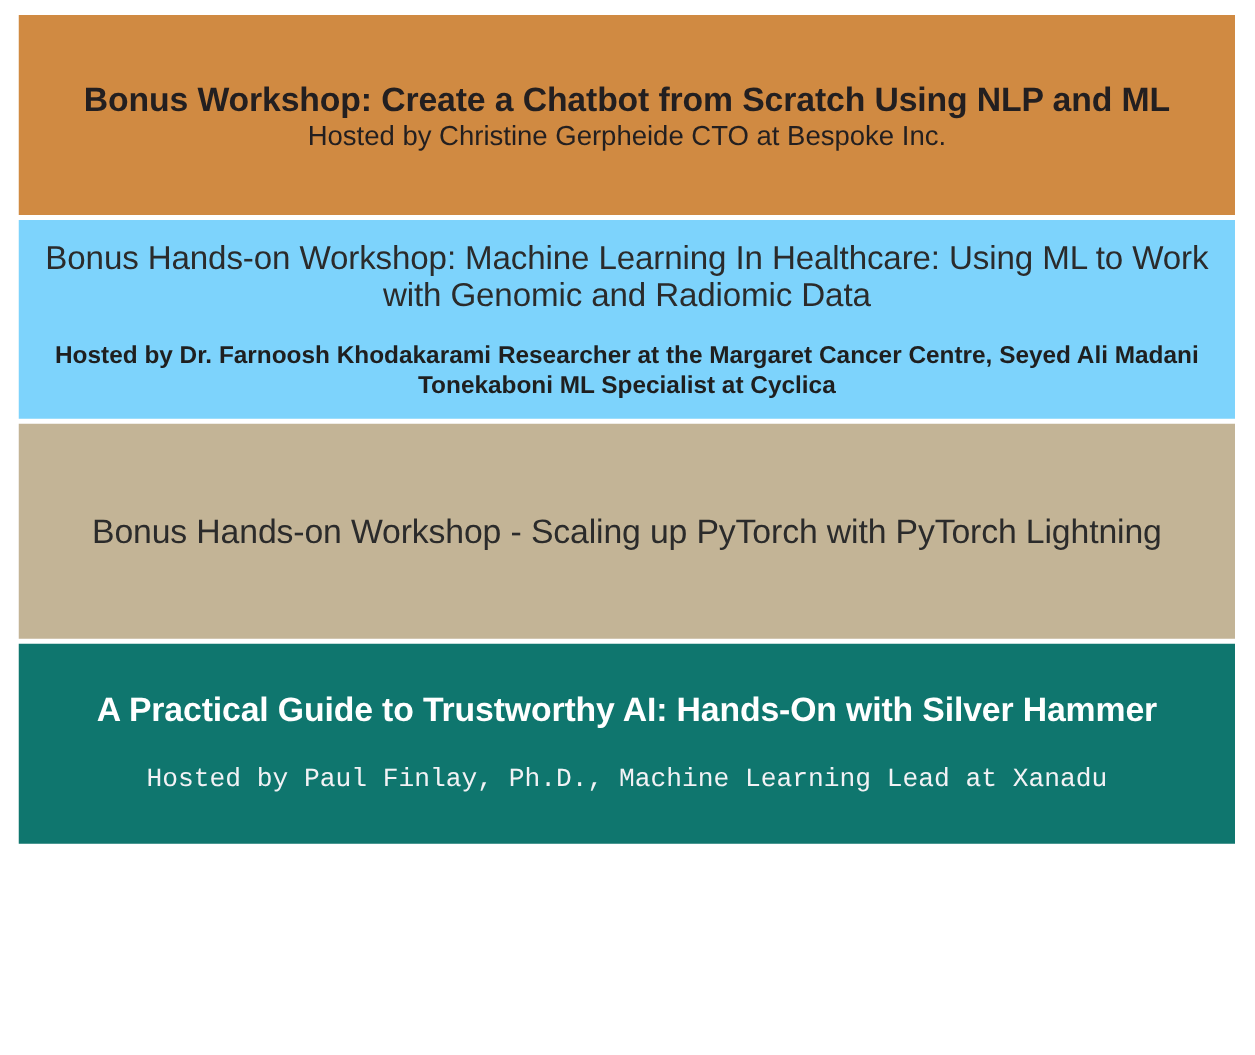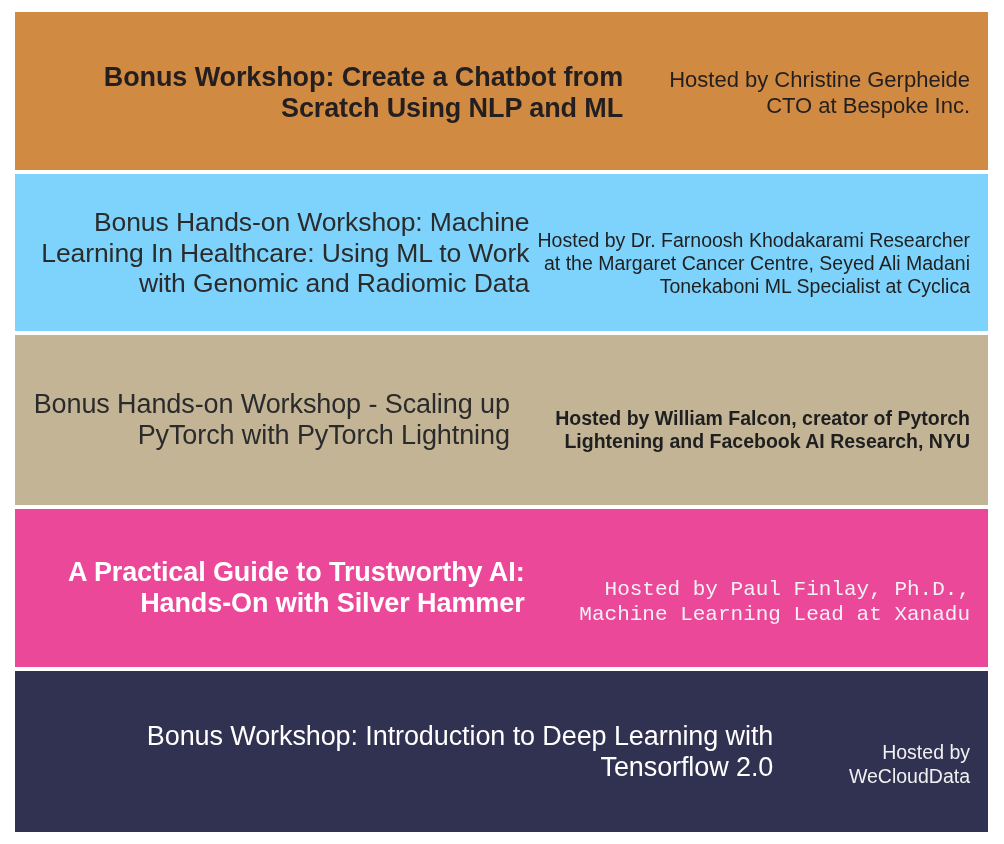--- a/index.html
+++ b/index.html
@@ -23,23 +23,24 @@
     padding: 12px 16px 12px 15px;
     display: flex;
     flex-direction: column;
     gap: 4px;
   }
 
   .workshop-card {
     box-sizing: border-box;
     width: 973px;
     display: flex;
+    flex-direction: column;
     align-items: center;
     justify-content: center;
-    text-align: right;
+    text-align: center;
     padding: 6px 18px;
   }
 
   .card-title {
     margin: 0;
     padding: 0;
     line-height: 1.14;
     letter-spacing: -0.1px;
     max-width: 940px;
   }
@@ -74,21 +75,21 @@
     height: 159px;
   }
   .card-2 .card-title {
     color: #2b2b2b;
     font-size: 26.5px;
     font-weight: 400;
   }
   .card-2 .card-subtitle {
     color: #1f1f1f;
     font-size: 19.5px;
-    font-weight: 400;
+    font-weight: 700;
     margin-top: 22px;
   }
 
   
   .card-3 {
     background: #c3b496;
     height: 172px;
   }
   .card-3 .card-title {
     color: #2b2b2b;
@@ -146,26 +147,21 @@
     <p class="card-subtitle" style="color: rgb(35, 31, 32);">Hosted by Christine Gerpheide CTO at Bespoke Inc.</p>
   </section>
 
   <section class="workshop-card card-2" style="background: #7dd3fc;">
     <h2 class="card-title" style="color: rgb(43, 43, 43);">Bonus Hands-on Workshop: Machine Learning In Healthcare: Using ML to Work with Genomic and Radiomic Data</h2>
     <p class="card-subtitle" style="color: rgb(31, 31, 31);">Hosted by Dr. Farnoosh Khodakarami Researcher at the Margaret Cancer Centre, Seyed Ali Madani Tonekaboni ML Specialist at Cyclica</p>
   </section>
 
   <section class="workshop-card card-3" style="background: rgb(195, 180, 150);">
     <h2 class="card-title" style="color: rgb(43, 43, 43);">Bonus Hands-on Workshop - Scaling up PyTorch with PyTorch Lightning</h2>
-    <p class="card-subtitle" style="color: rgb(31, 31, 31);">Hosted by William Falcon, creator of Pytorch Lightening and Facebook AI Research, NYU</p>
   </section>
 
-  <section class="workshop-card card-4" style="background: #ec4899;">
+  <section class="workshop-card card-4" style="background: #0f766e;">
     <h2 class="card-title" style="color: rgb(255, 255, 255);">A Practical Guide to Trustworthy AI: Hands-On with Silver Hammer</h2>
     <p class="card-subtitle" style="color: rgb(242, 242, 245); font-family: Liberation Mono, monospace;">Hosted by Paul Finlay, Ph.D., Machine Learning Lead at Xanadu</p>
   </section>
 
-  <section class="workshop-card card-5" style="background: rgb(49, 49, 81);">
-    <h2 class="card-title" style="color: rgb(255, 255, 255);">Bonus Workshop: Introduction to Deep Learning with Tensorflow 2.0</h2>
-    <p class="card-subtitle" style="color: rgb(240, 240, 243);">Hosted by WeCloudData</p>
-  </section>
 
 </div>
 
 </body></html>

